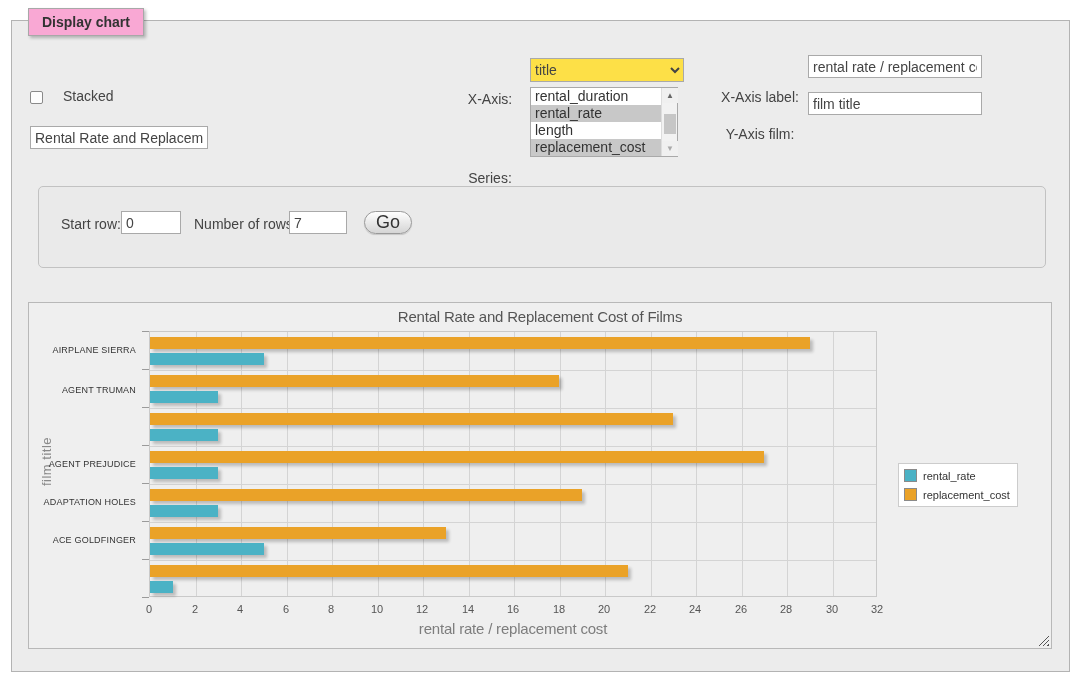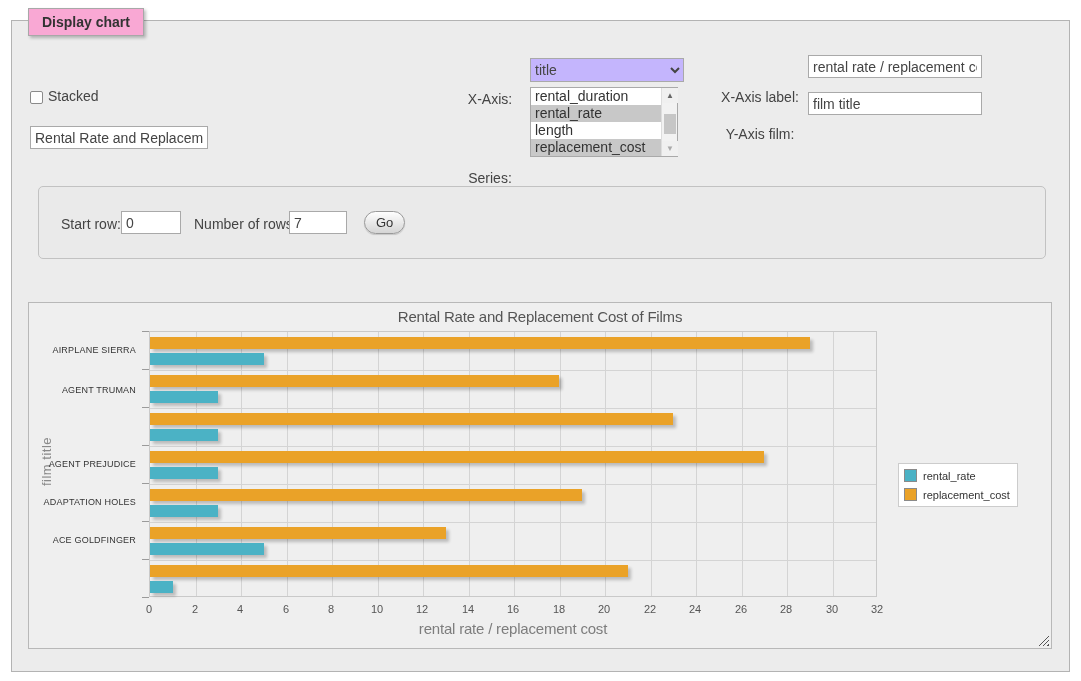--- a/index.html
+++ b/index.html
@@ -25,33 +25,33 @@
   .radio-item { display:flex; align-items:center; gap:5px; }
   .radio {
     width:13px; height:13px; border-radius:50%;
     border:1px solid #808080; background:#fdfdfd; position:relative; flex:0 0 auto;
   }
   .radio.checked::after {
     content:""; position:absolute; left:3px; top:3px; width:5px; height:5px;
     border-radius:50%; background:#3a3a3a;
   }
   .radio-label { font-size:14px; color:#444; }
-  .checkbox-row { position:absolute; left:30px; top:88px; display:flex; align-items:flex-end; gap:5px; }
+  .checkbox-row { position:absolute; left:30px; top:88px; display:flex; align-items:flex-end; gap:20px; }
   .checkbox { width:13px; height:13px; border:1px solid #8a8a8a; background:#fdfdfd; border-radius:2px; }
 
   input[type="text"] {
     border:1px solid #a9a9a9; background:#fff; color:#444;
     font-family:"Liberation Sans", sans-serif; font-size:14px;
     padding:2px 4px; outline:none;
   }
   .title-input { position:absolute; left:30px; top:126px; width:178px; height:23px; }
 
   select.xaxis-select {
     position:absolute; left:530px; top:58px; width:154px; height:24px;
-    border:1px solid #a9a9a9; background:#c4b5fd; color:#444;
+    border:1px solid #a9a9a9; background:#fde047; color:#444;
     font-family:"Liberation Sans", sans-serif; font-size:14px;
   }
 
   
   .listbox {
     position:absolute; left:530px; top:87px; width:148px; height:70px;
     border:1px solid #a9a9a9; background:#fff; display:flex;
   }
   .listbox-options { flex:1 1 auto; overflow:hidden; }
   .listbox-option { height:17px; line-height:17px; padding-left:4px; font-size:14px; color:#333; white-space:nowrap; }
@@ -60,30 +60,30 @@
   .sb-btn { position:absolute; left:0; width:16px; height:15px; background:#f0f0f0; color:#666;
             font-size:8px; text-align:center; line-height:15px; }
   .sb-up { top:0; }
   .sb-down { bottom:0; color:#aaa; }
   .sb-thumb { position:absolute; left:2px; top:26px; width:12px; height:20px; background:#c6c6c6; }
 
   .axis-input { position:absolute; width:174px; height:23px; }
 
   
   .rows-panel {
-    position:absolute; left:38px; top:186px; width:1008px; height:73px;
+    position:absolute; left:38px; top:186px; width:1008px; height:82px;
     border:1px solid #c2c2c2; border-radius:5px; background:#eaeaea;
   }
   .rows-panel .form-label { top:29px; }
   .small-input { position:absolute; top:24px; width:60px; height:23px; }
   .go-button {
     position:absolute; left:363px; top:24px; height:23px; padding:0 11px;
     border:1px solid #999; border-radius:12px;
     background:linear-gradient(#fefefe,#d5d5d5);
-    font-family:"Liberation Sans", sans-serif; font-size:13px; color:#333;
+    font-family:"Liberation Sans", sans-serif; font-size:18px; color:#333;
     box-shadow:0 1px 1px rgba(0,0,0,0.15);
   }
 
   
   .chart-container {
     position:absolute; left:28px; top:302px; width:1024px; height:347px;
     border:1px solid #b8b8b8; background:#efefef;
   }
   .chart-title {
     position:absolute; top:5px; left:0; width:100%; text-align:center;

